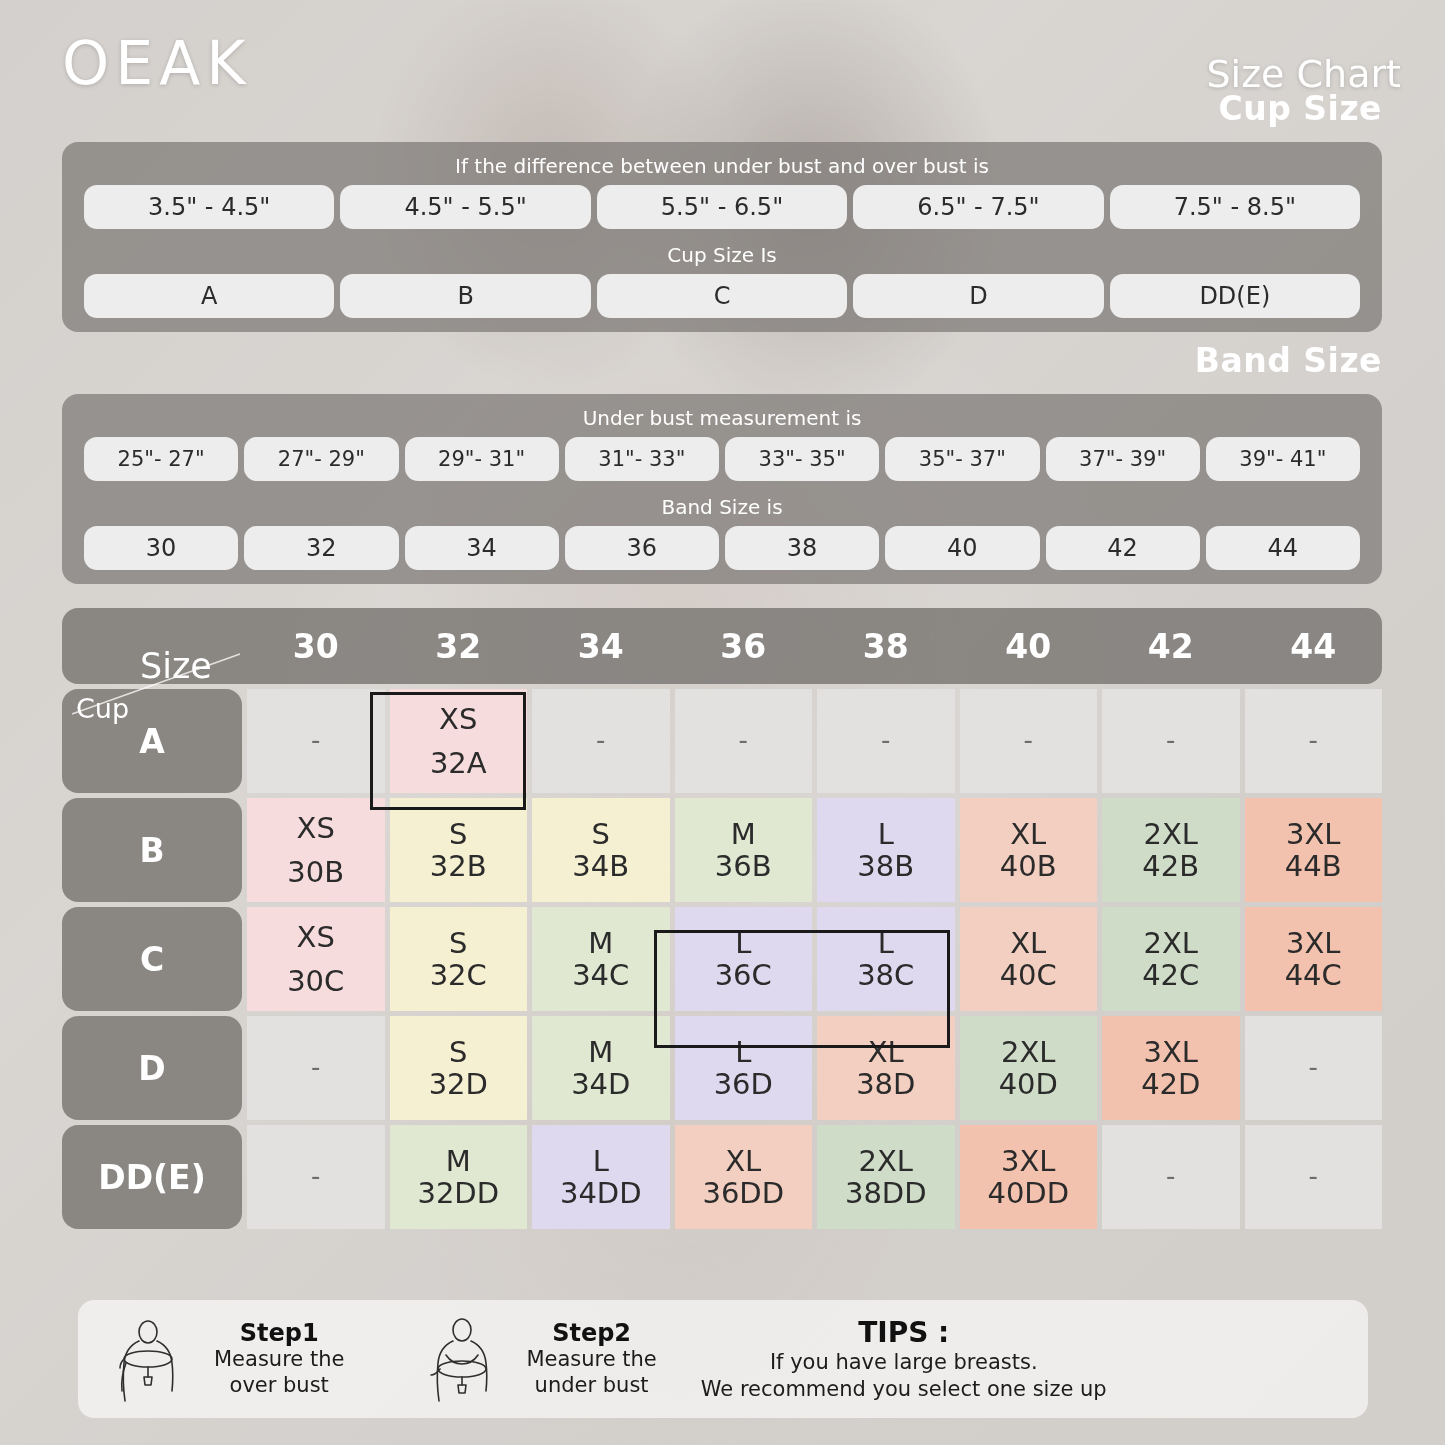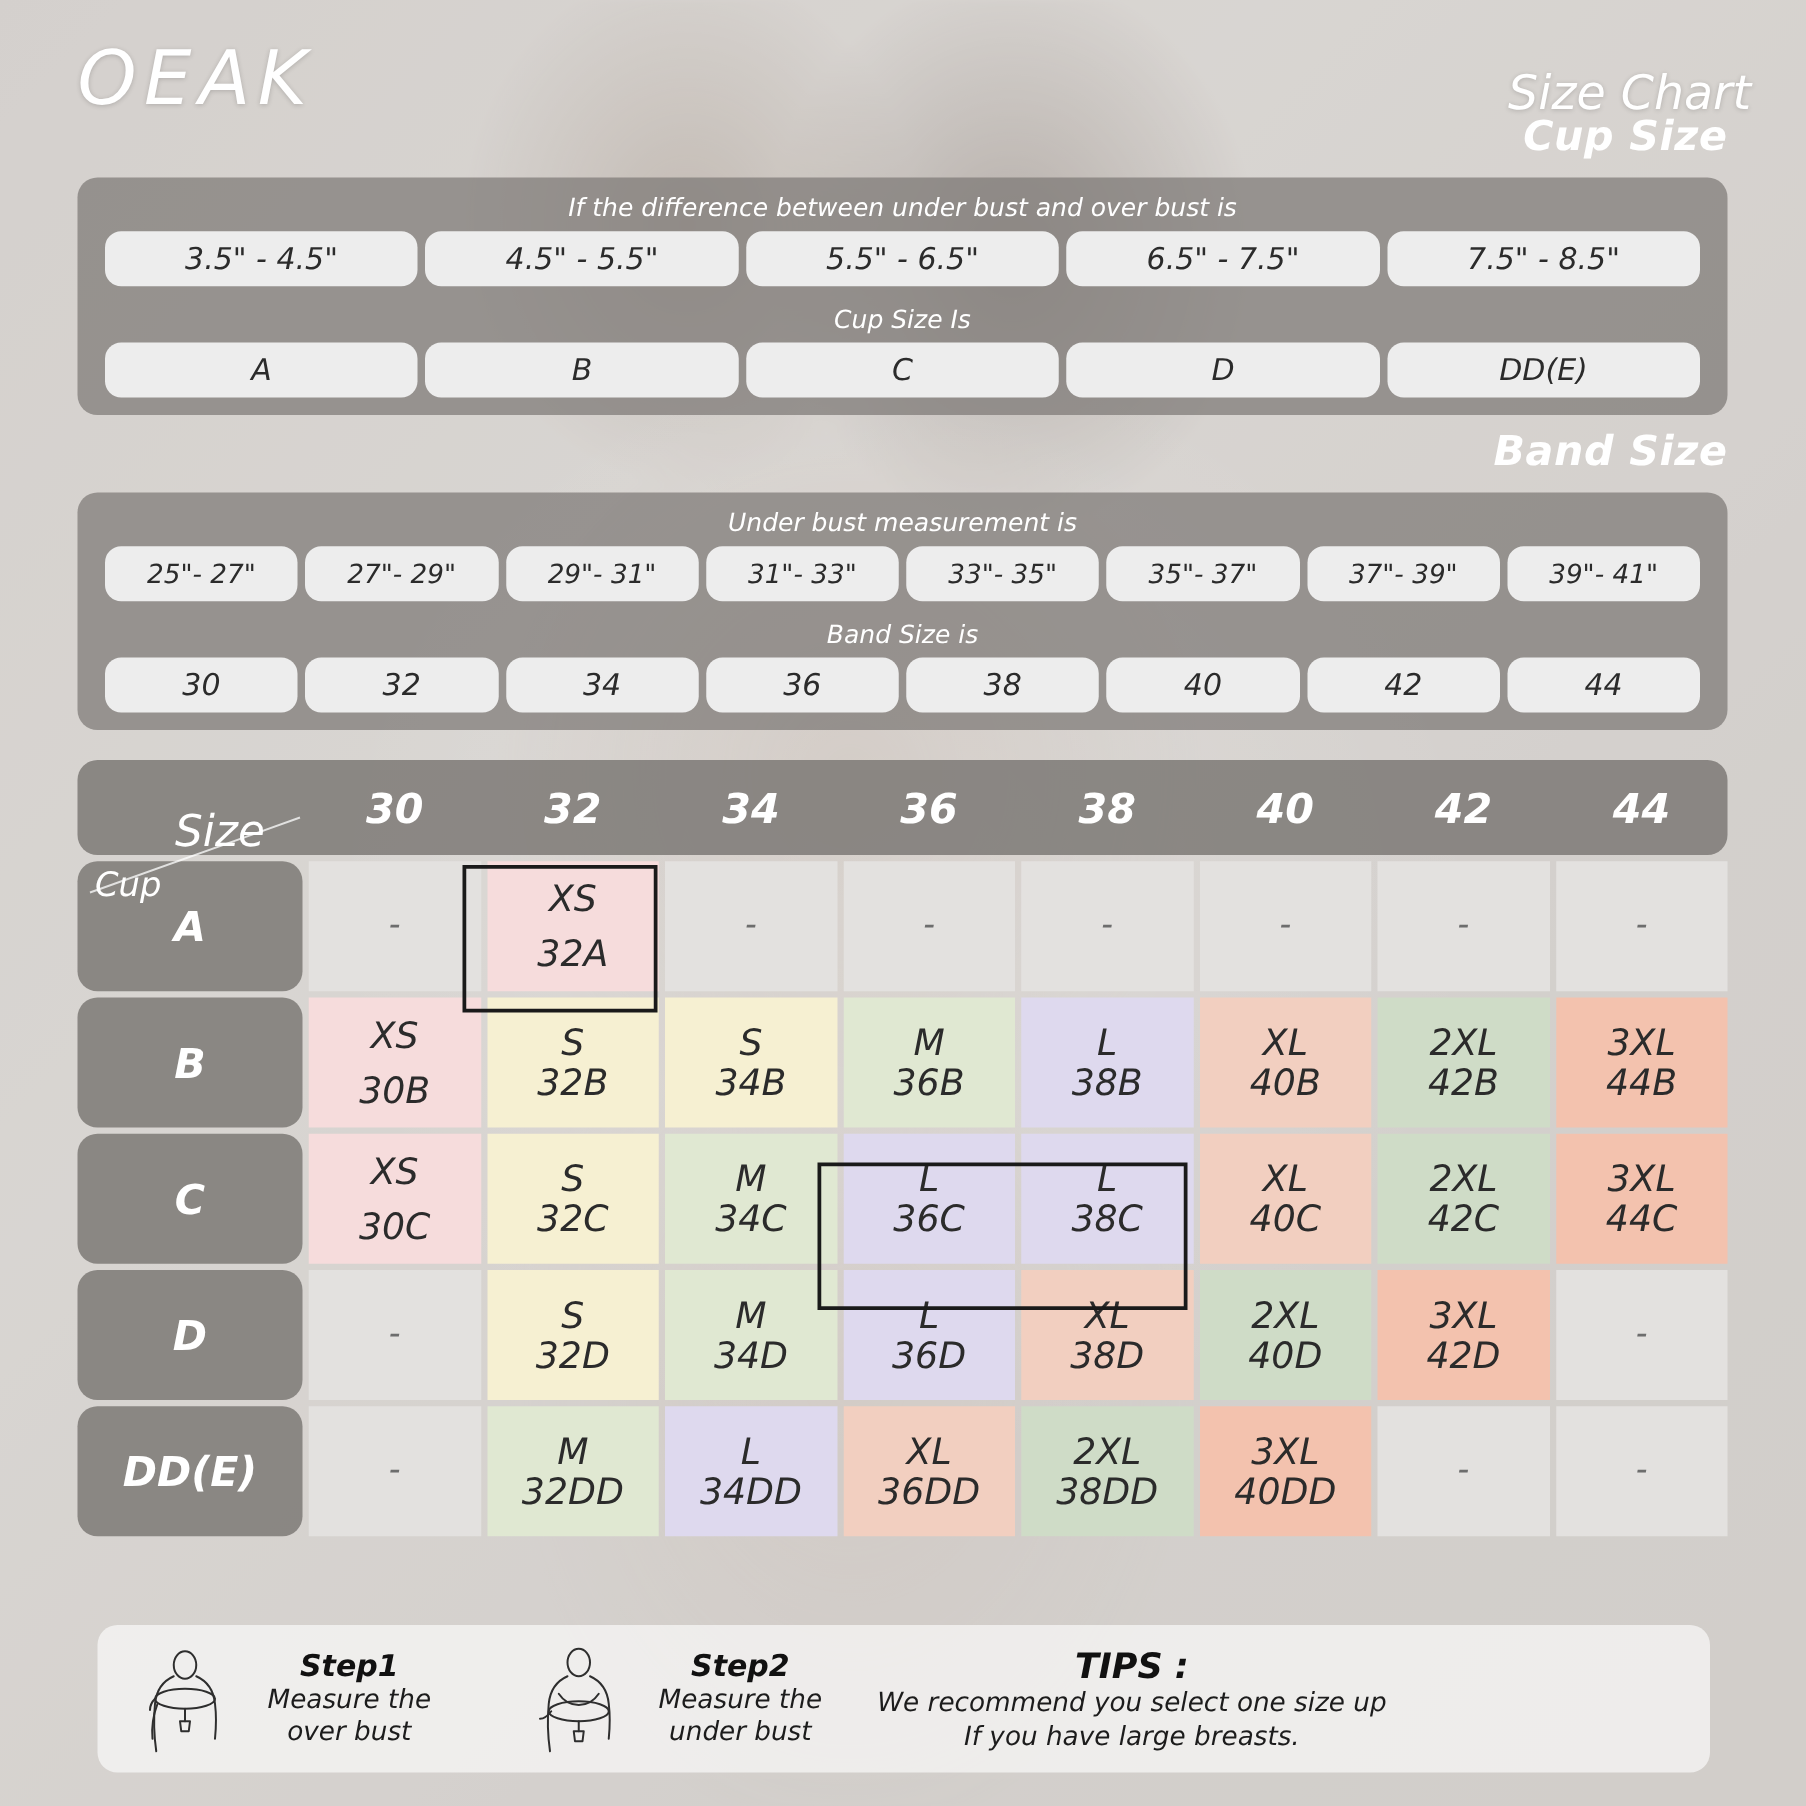--- a/index.html
+++ b/index.html
@@ -45,21 +45,20 @@
     position: absolute;
     inset: 0;
     background: rgba(216,213,210,0.55);
     pointer-events: none;
   }
   .content {
     position: relative;
     z-index: 5;
     width: 100%;
     height: 100%;
-    font-style: italic;
   }
   
   .brand {
     position: absolute;
     left: 62px;
     top: 28px;
     color: #ffffff;
     font-size: 60px;
     letter-spacing: 6px;
     font-weight: 400;
@@ -553,18 +552,18 @@
         </svg>
         <div class="step-text">
           <div class="st-title">Step2</div>
           <div class="st-line">Measure the</div>
           <div class="st-line">under bust</div>
         </div>
       </div>
 
       <div class="tips-block">
         <div class="tp-title">TIPS :</div>
+        <div class="tp-line">If you have large breasts.</div>
         <div class="tp-line">We recommend you select one size up</div>
-        <div class="tp-line">If you have large breasts.</div>
       </div>
     </div>
   </div>
 </div>
 
 </body></html>

